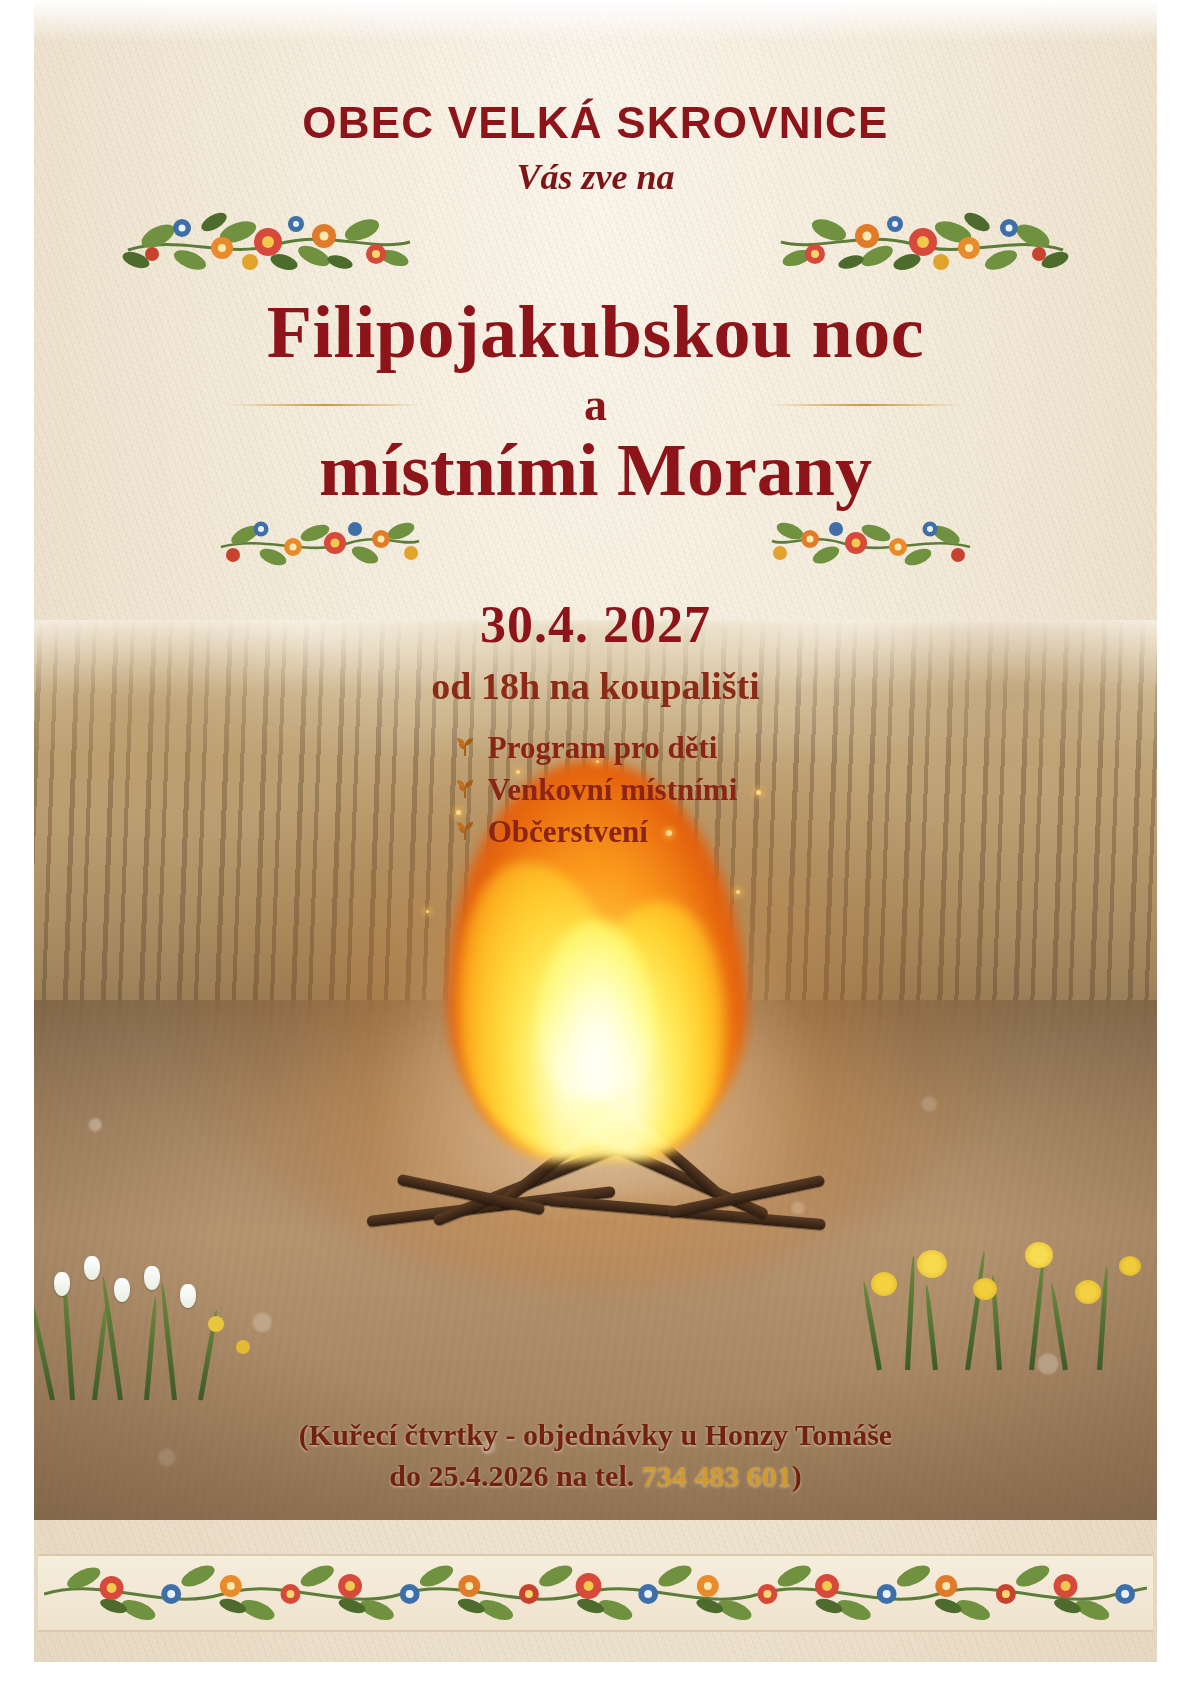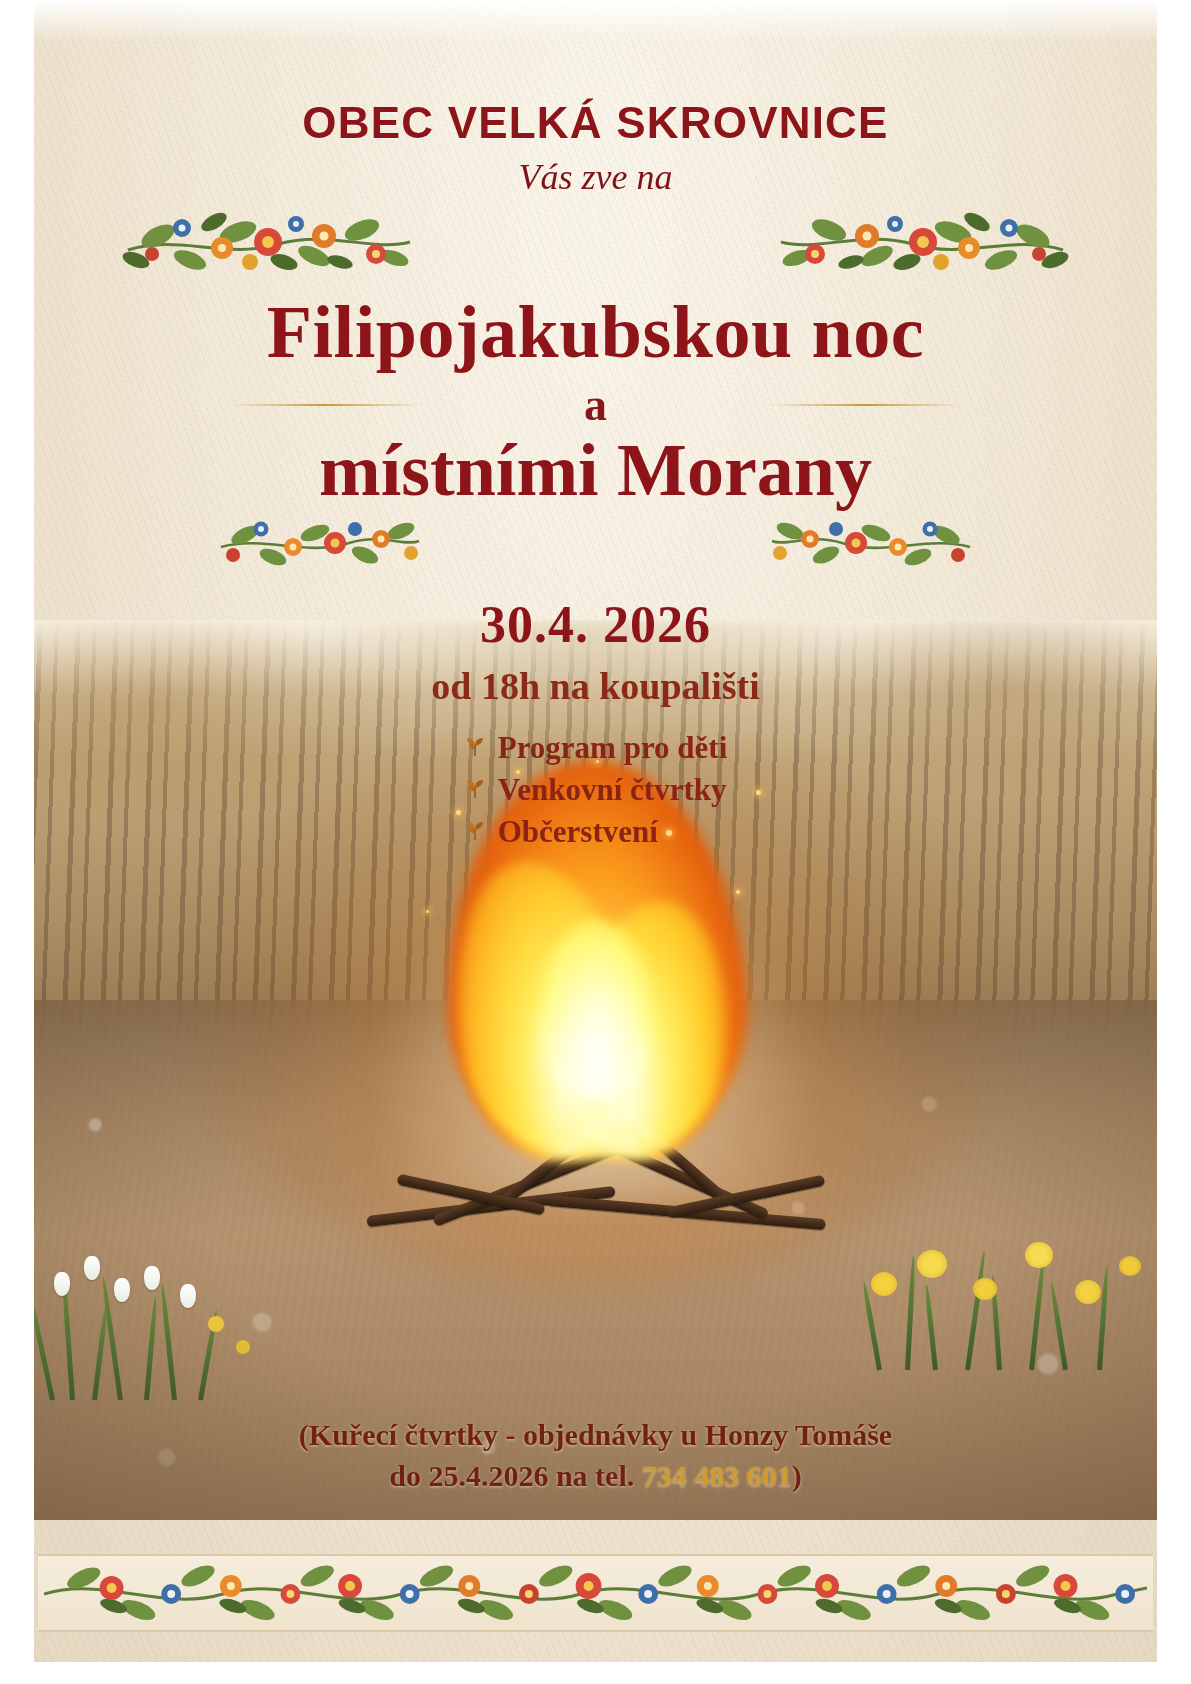--- a/index.html
+++ b/index.html
@@ -236,21 +236,21 @@
   .subtitle {
     margin: 18px 0 0;
     font-size: 36px;
     color: #7e1417;
     font-weight: 500;
   }
   .invite {
     margin: 8px 0 0;
     font-size: 36px;
     font-style: italic;
-    font-weight: normal;
+    font-weight: bold;
     color: #7e1417;
     font-family: "Liberation Serif", serif;
   }
 
   
   .ornament-row {
     position: relative;
     height: 90px;
     margin-top: 6px;
   }
@@ -603,21 +603,21 @@
             <circle cx="46" cy="16" r="7.5" fill="#3f6fa8"></circle>
             <circle cx="46" cy="16" r="3" fill="#e9f1f8"></circle>
             <circle cx="140" cy="16" r="7" fill="#3f6fa8"></circle>
             <circle cx="18" cy="42" r="7" fill="#c8432f"></circle>
             <circle cx="196" cy="40" r="7" fill="#e2a32c"></circle>
           </g>
         </svg>
       </span>
     </div>
 
-    <p class="date">30.4. 2026</p>
+    <p class="date">30.4. 2027</p>
     <p class="time-place">od 18h na koupališti</p>
 
     <ul class="bullets">
       <li>
         <span class="leaf-icon">
           <svg width="22" height="22" viewBox="0 0 22 22">
             <path d="M11 20 L11 9" stroke="#a0621f" stroke-width="2" fill="none"></path>
             <path d="M11 10 C6 9,3 6,3 2 C8 2,11 5,11 10Z" fill="#c0701f"></path>
             <path d="M11 10 C16 9,19 6,19 2 C14 2,11 5,11 10Z" fill="#a75c18"></path>
             <path d="M11 14 C7 13,5 11,5 8 C9 8,11 10,11 14Z" fill="#b9681d"></path>
@@ -627,21 +627,21 @@
       </li>
       <li>
         <span class="leaf-icon">
           <svg width="22" height="22" viewBox="0 0 22 22">
             <path d="M11 20 L11 9" stroke="#a0621f" stroke-width="2" fill="none"></path>
             <path d="M11 10 C6 9,3 6,3 2 C8 2,11 5,11 10Z" fill="#c0701f"></path>
             <path d="M11 10 C16 9,19 6,19 2 C14 2,11 5,11 10Z" fill="#a75c18"></path>
             <path d="M11 14 C7 13,5 11,5 8 C9 8,11 10,11 14Z" fill="#b9681d"></path>
           </svg>
         </span>
-        <span>Venkovní čtvrtky</span>
+        <span>Venkovní místními</span>
       </li>
       <li>
         <span class="leaf-icon">
           <svg width="22" height="22" viewBox="0 0 22 22">
             <path d="M11 20 L11 9" stroke="#a0621f" stroke-width="2" fill="none"></path>
             <path d="M11 10 C6 9,3 6,3 2 C8 2,11 5,11 10Z" fill="#c0701f"></path>
             <path d="M11 10 C16 9,19 6,19 2 C14 2,11 5,11 10Z" fill="#a75c18"></path>
             <path d="M11 14 C7 13,5 11,5 8 C9 8,11 10,11 14Z" fill="#b9681d"></path>
           </svg>
         </span>

